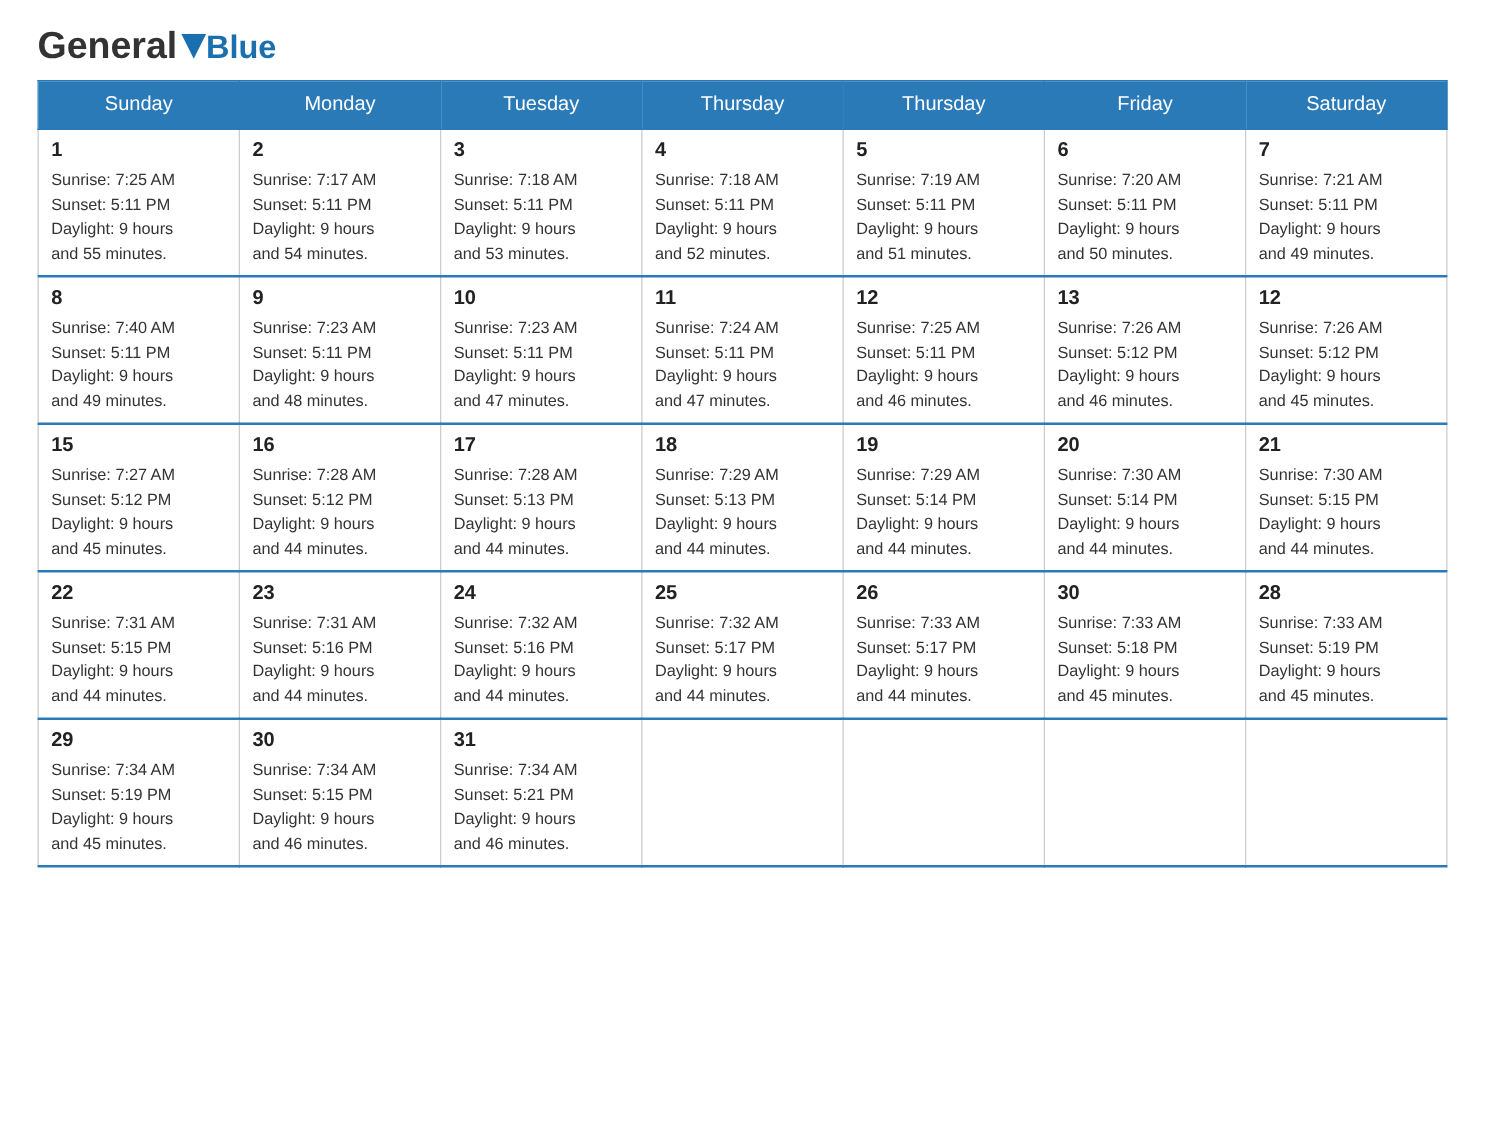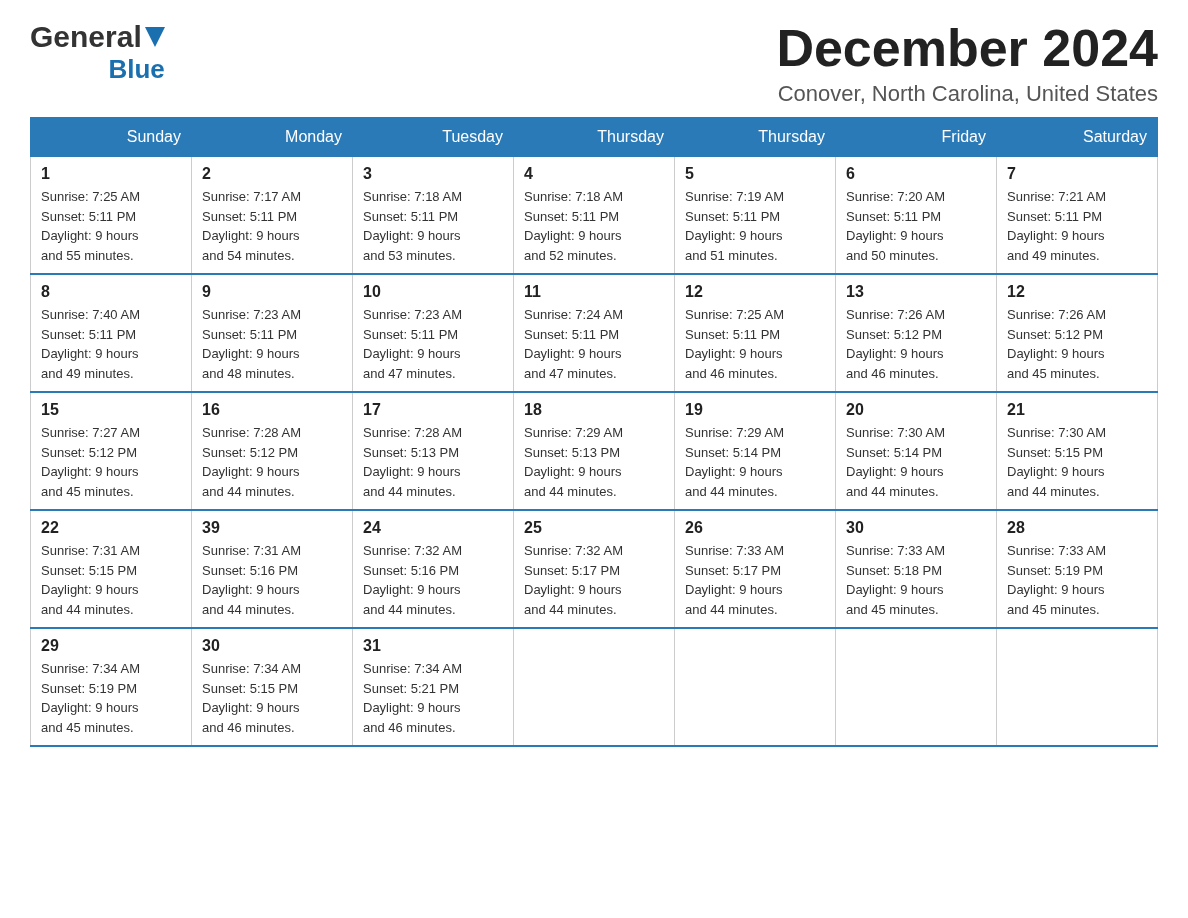--- a/index.html
+++ b/index.html
@@ -11,22 +11,22 @@
       min-height: 918px;
     }
     .header {
       display: flex;
       justify-content: space-between;
       align-items: flex-start;
       margin-bottom: 10px;
     }
     .logo {
       display: flex;
-      flex-direction: column;
-      align-items: flex-end;
+      flex-direction: row;
+      align-items: center;
     }
     .title-block {
       text-align: right;
     }
     .month-title {
       font-size: 52px;
       font-weight: bold;
       color: #222;
       line-height: 1.1;
     }
@@ -39,21 +39,21 @@
       width: 100%;
       border-collapse: collapse;
       margin-top: 10px;
     }
     .calendar th {
       background-color: #2a7ab8;
       color: #fff;
       font-size: 16px;
       font-weight: normal;
       padding: 10px 10px;
-      text-align: right;
+      text-align: center;
       border: 1px solid #2a7ab8;
     }
     .calendar td {
       border: 1px solid #ccc;
       vertical-align: top;
       padding: 8px 10px;
       font-size: 13px;
       color: #333;
       width: calc(100% / 7);
       min-height: 100px;
@@ -93,24 +93,20 @@
     <div class="logo-row">
       <span class="logo-text-general">General</span>
       <svg width="20" height="22" viewBox="0 0 20 22" style="margin-left:3px;margin-top:2px;">
         <polygon points="0,0 20,0 10,20" fill="#1a6faf"></polygon>
       </svg>
     </div>
     <div style="margin-left:0;">
       <span style="font-size:26px; font-weight:bold; color:#1a6faf;">Blue</span>
     </div>
   </div>
-  <div class="title-block">
-    <div class="month-title">December 2024</div>
-    <div class="location-title">Conover, North Carolina, United States</div>
-  </div>
 </div>
 
 <table class="calendar">
   <thead>
     <tr>
     <th>Sunday</th>
         <th>Monday</th>
         <th>Tuesday</th>
         <th>Thursday</th>
         <th>Thursday</th>
@@ -318,21 +314,21 @@
         <td>
         <div class="day-num">22</div>
         <div class="day-info">
           <span>Sunrise: 7:31 AM</span><br>
           <span>Sunset: 5:15 PM</span><br>
           <span>Daylight: 9 hours</span><br>
           <span>and 44 minutes.</span>
         </div>
         </td>
         <td>
-        <div class="day-num">39</div>
+        <div class="day-num">23</div>
         <div class="day-info">
           <span>Sunrise: 7:31 AM</span><br>
           <span>Sunset: 5:16 PM</span><br>
           <span>Daylight: 9 hours</span><br>
           <span>and 44 minutes.</span>
         </div>
         </td>
         <td>
         <div class="day-num">24</div>
         <div class="day-info">

